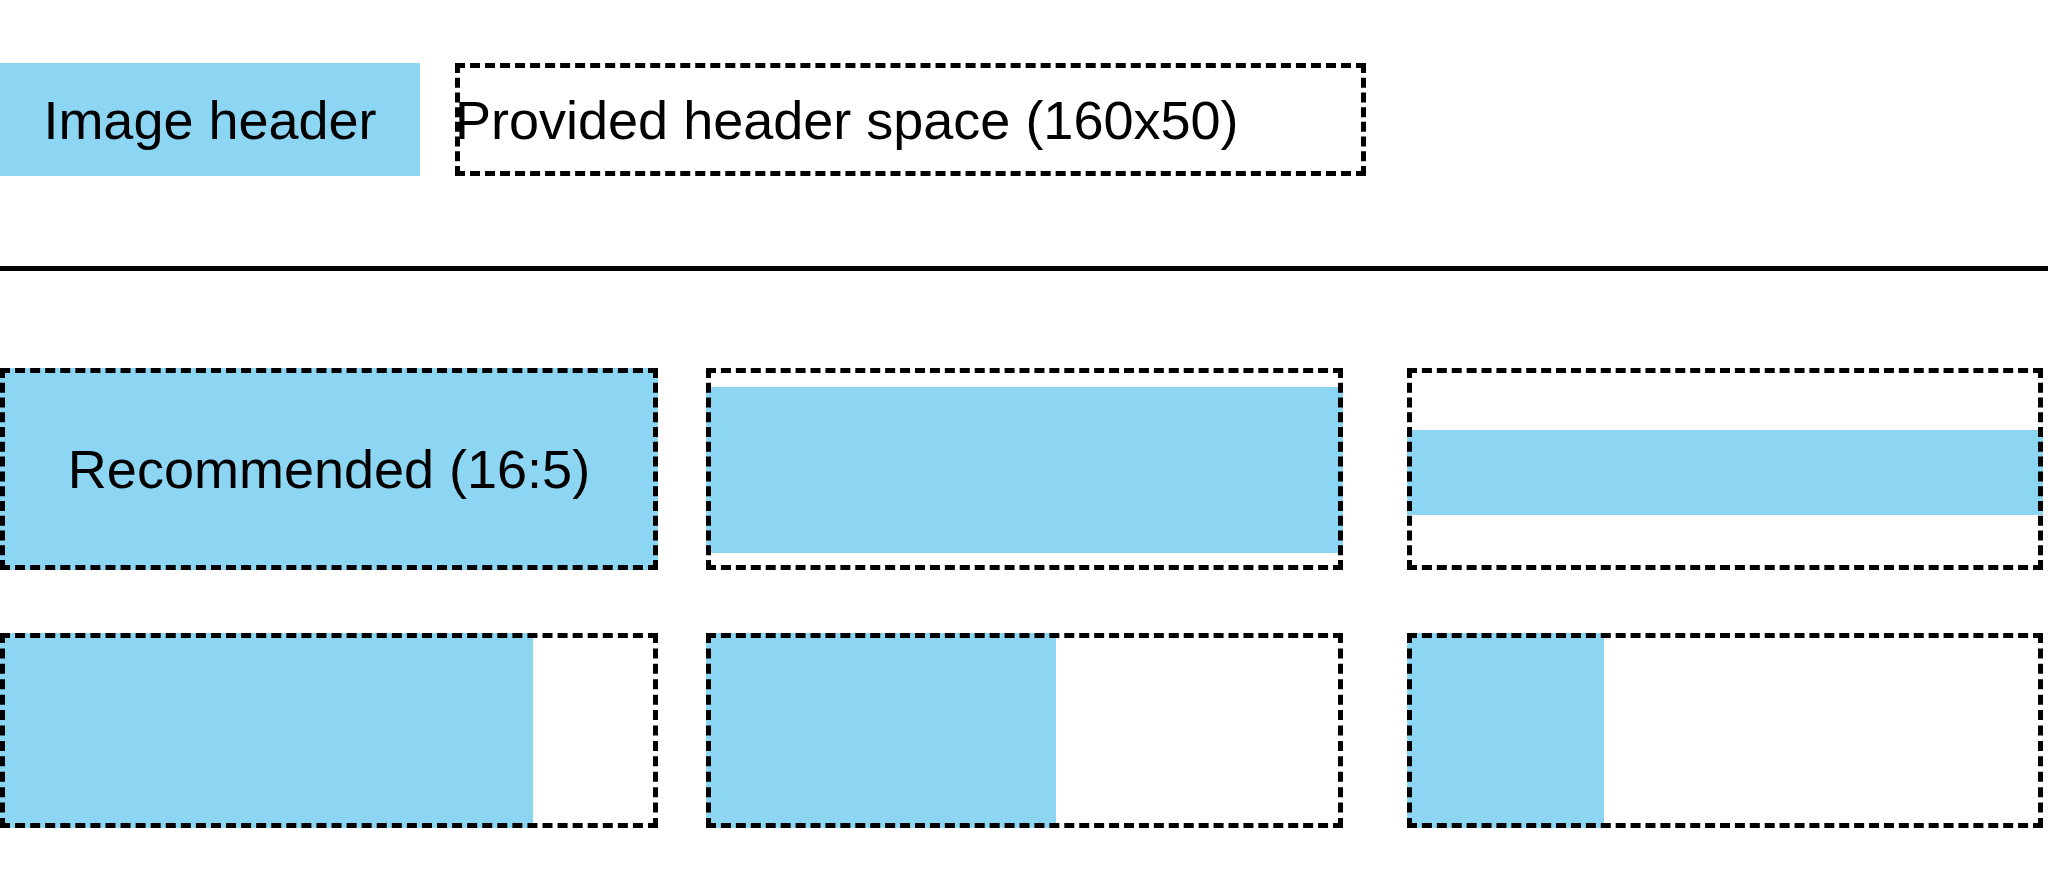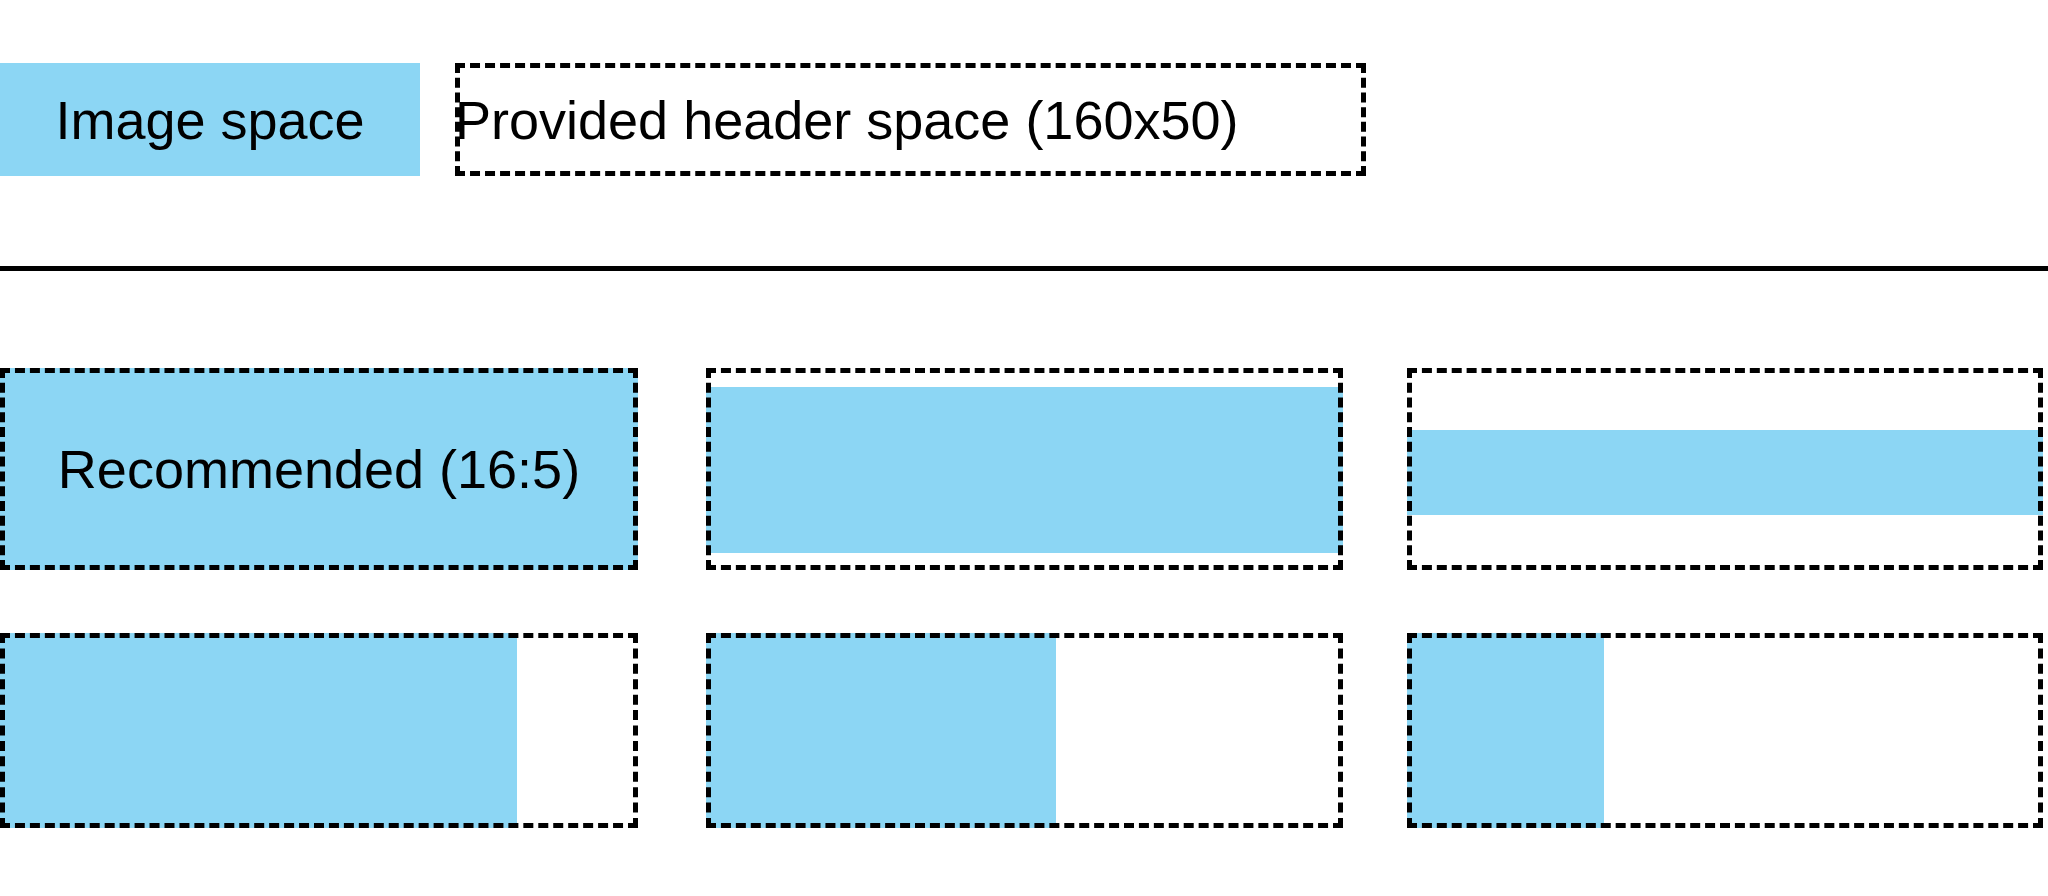--- a/index.html
+++ b/index.html
@@ -53,21 +53,21 @@
     height: 5px;
     background: var(--line-black, #000000);
   }
   
   .cell {
     position: absolute;
     background: #ffffff;
   }
   .r1 { top: 368px; height: 202px; }
   .r2 { top: 633px; height: 195px; }
-  .c1 { left: 0;      width: 638px; }
+  .c1 { left: 0;      width: 638px; padding-left: 20px; }
   .c2 { left: 706px;  width: 637px; }
   .c3 { left: 1407px; width: 636px; }
 
   .fill {
     position: absolute;
     background: var(--asset-blue, #8CD6F4);
   }
   .dashes {
     position: absolute;
     inset: 0;
@@ -82,21 +82,21 @@
     align-items: center;
     justify-content: center;
   }
 </style>
 </head>
 <body>
 
 <div class="canvas">
 
   <div class="legend-chip">
-    <span class="label">Image space</span>
+    <span class="label">Image header</span>
   </div>
 
   <div class="legend-dashed">
     <div class="dashes"></div>
     <span class="label">Provided header space (160x50)</span>
   </div>
 
   <div class="divider"></div>
 
   <div class="cell r1 c1">

